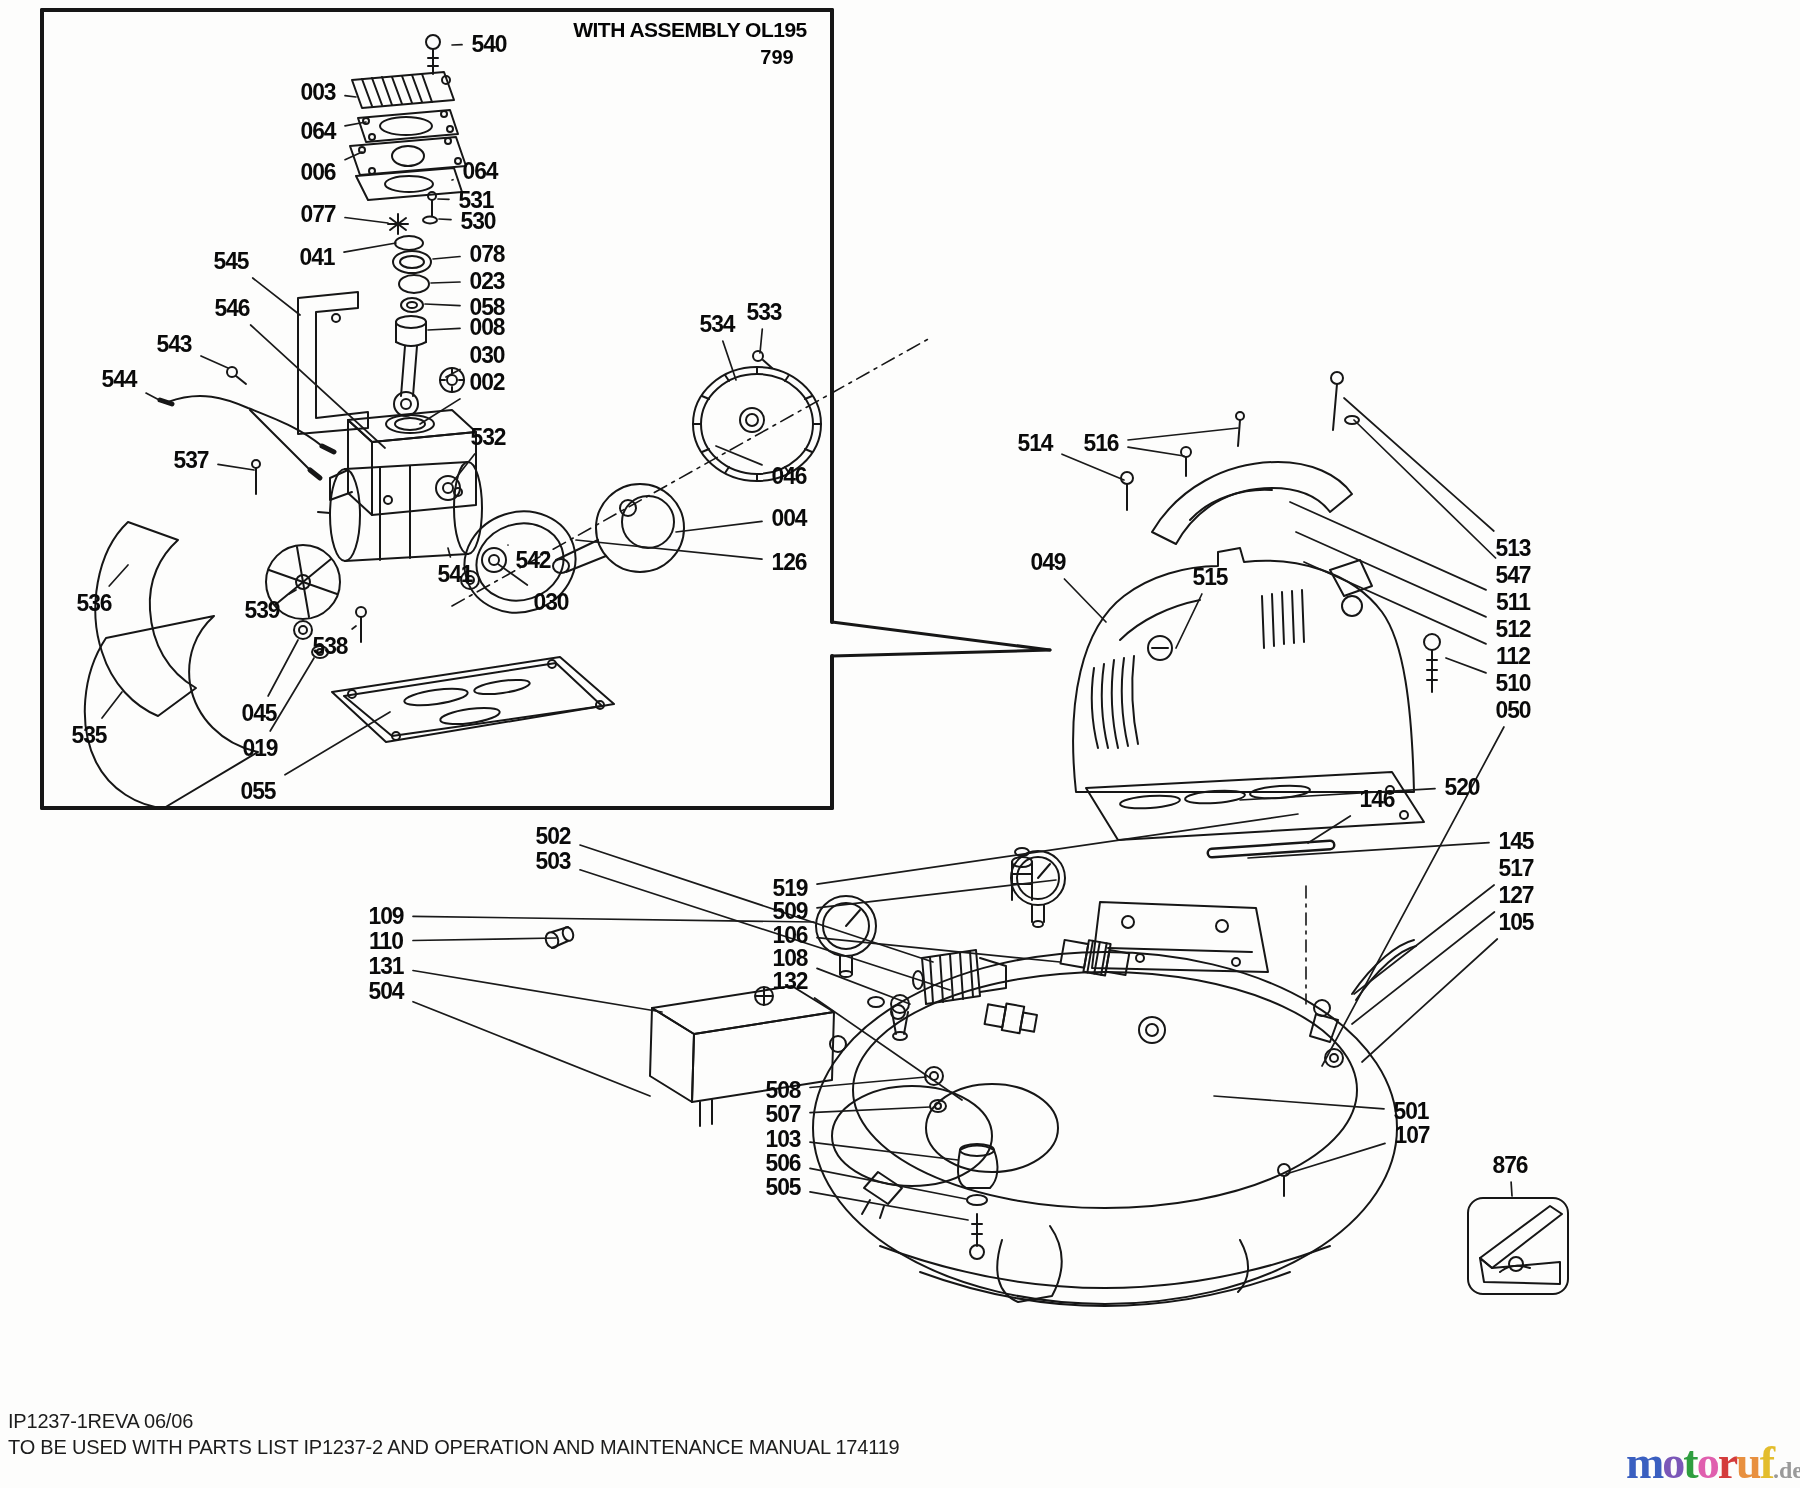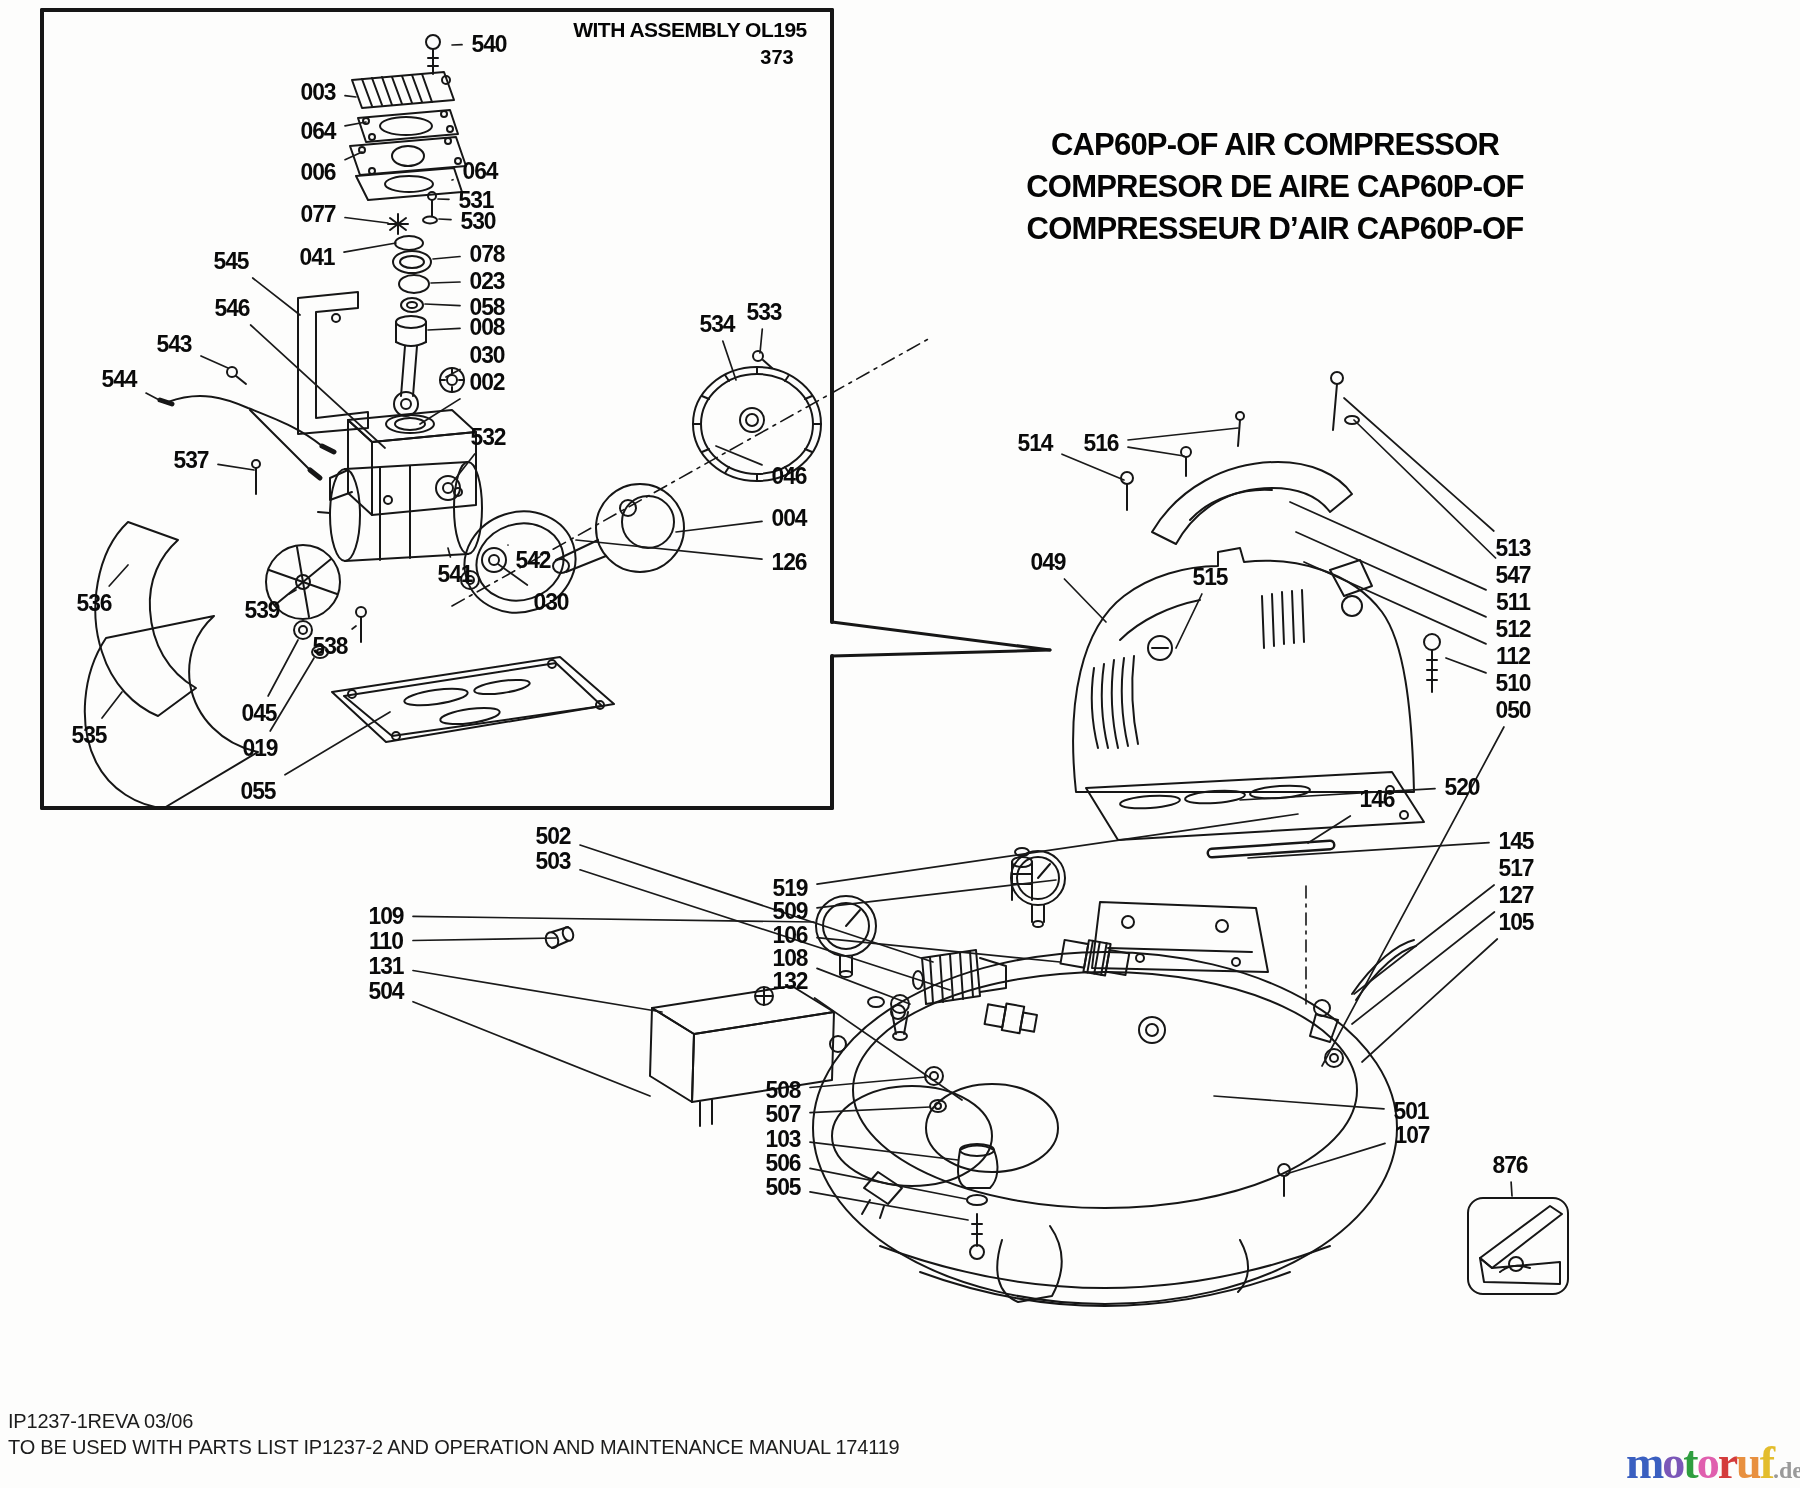--- a/index.html
+++ b/index.html
@@ -447,27 +447,22 @@
         <line x1="814.6" y1="998.0" x2="962" y2="1100"></line>
         <line x1="810.0" y1="1087.5" x2="926" y2="1077"></line>
         <line x1="810.0" y1="1112.7" x2="930" y2="1107"></line>
         <line x1="810.0" y1="1142.2" x2="958" y2="1160"></line>
         <line x1="810.0" y1="1168.3" x2="966" y2="1199"></line>
         <line x1="810.0" y1="1191.8" x2="968" y2="1220"></line>
       </g>
   </svg>
 
   <div id="pump-title">WITH ASSEMBLY OL195</div>
-  <div id="pump-num">373</div>
-
-  <div id="main-title">
-    <div>CAP60P-OF AIR COMPRESSOR</div>
-    <div>COMPRESOR DE AIRE CAP60P-OF</div>
-    <div>COMPRESSEUR D’AIR CAP60P-OF</div>
-  </div>
+  <div id="pump-num">799</div>
+
 
   <div id="labels">
       <div class="lbl" style="left: 489px; top: 44px;">540</div>
       <div class="lbl" style="left: 318px; top: 92px;">003</div>
       <div class="lbl" style="left: 318px; top: 131px;">064</div>
       <div class="lbl" style="left: 318px; top: 172px;">006</div>
       <div class="lbl" style="left: 480px; top: 171px;">064</div>
       <div class="lbl" style="left: 476px; top: 200px;">531</div>
       <div class="lbl" style="left: 318px; top: 214px;">077</div>
       <div class="lbl" style="left: 478px; top: 221px;">530</div>
@@ -531,18 +526,18 @@
       <div class="lbl" style="left: 790px; top: 958px;">108</div>
       <div class="lbl" style="left: 790px; top: 981px;">132</div>
       <div class="lbl" style="left: 783px; top: 1090px;">508</div>
       <div class="lbl" style="left: 783px; top: 1114px;">507</div>
       <div class="lbl" style="left: 783px; top: 1139px;">103</div>
       <div class="lbl" style="left: 783px; top: 1163px;">506</div>
       <div class="lbl" style="left: 783px; top: 1187px;">505</div>
     </div>
 
   <div id="footer">
-    <div>IP1237-1REVA 03/06</div>
+    <div>IP1237-1REVA 06/06</div>
     <div>TO BE USED WITH PARTS LIST IP1237-2 AND OPERATION AND MAINTENANCE MANUAL 174119</div>
   </div>
 
   <div id="logo"><span style="color: rgb(58, 95, 192);">m</span><span style="color: rgb(123, 87, 184);">o</span><span style="color: rgb(47, 158, 63);">t</span><span style="color: rgb(224, 95, 174);">o</span><span style="color: rgb(212, 60, 60);">r</span><span style="color: rgb(232, 144, 63);">u</span><span style="color: rgb(227, 189, 44);">f</span><span class="suffix" style="color: rgb(154, 154, 154);">.de</span></div>
 </div>
 
 </body></html>

